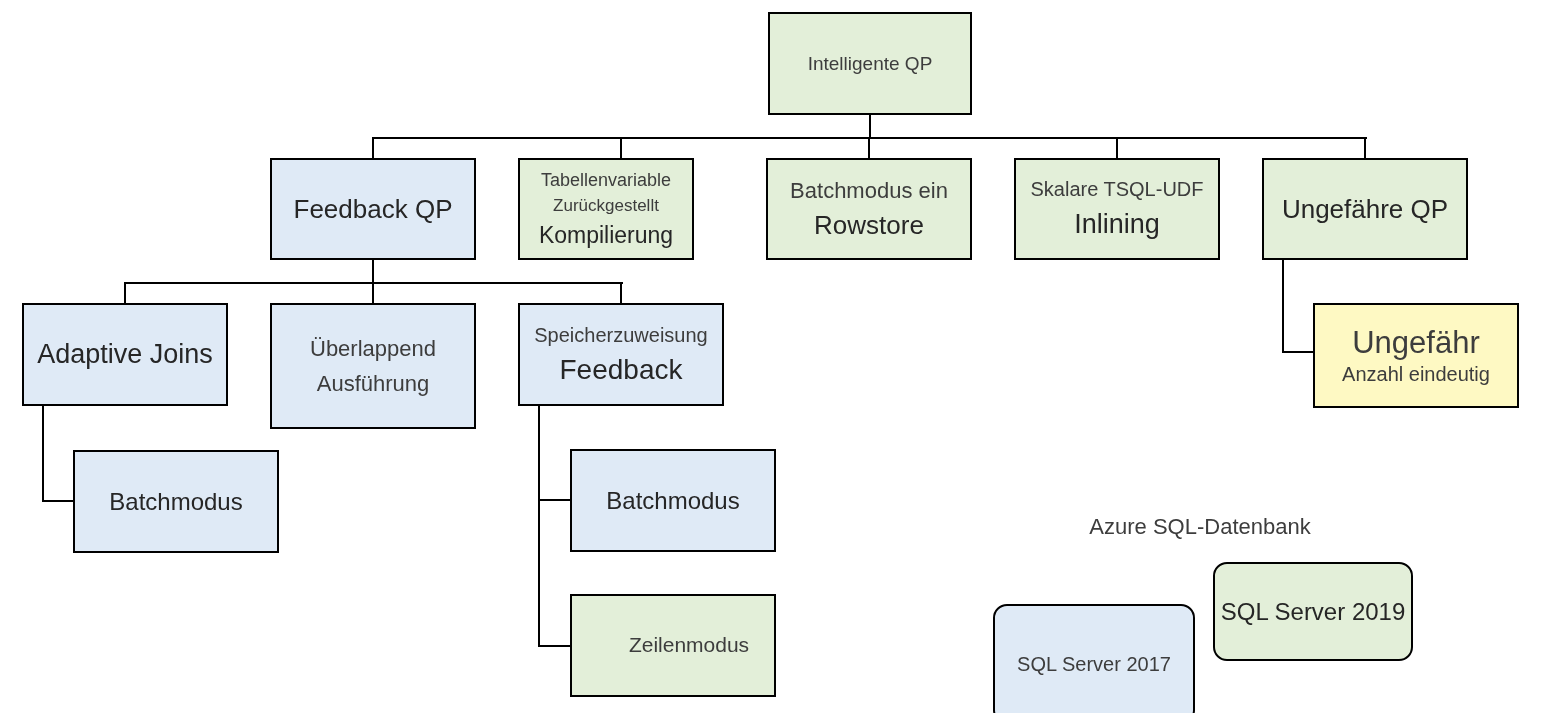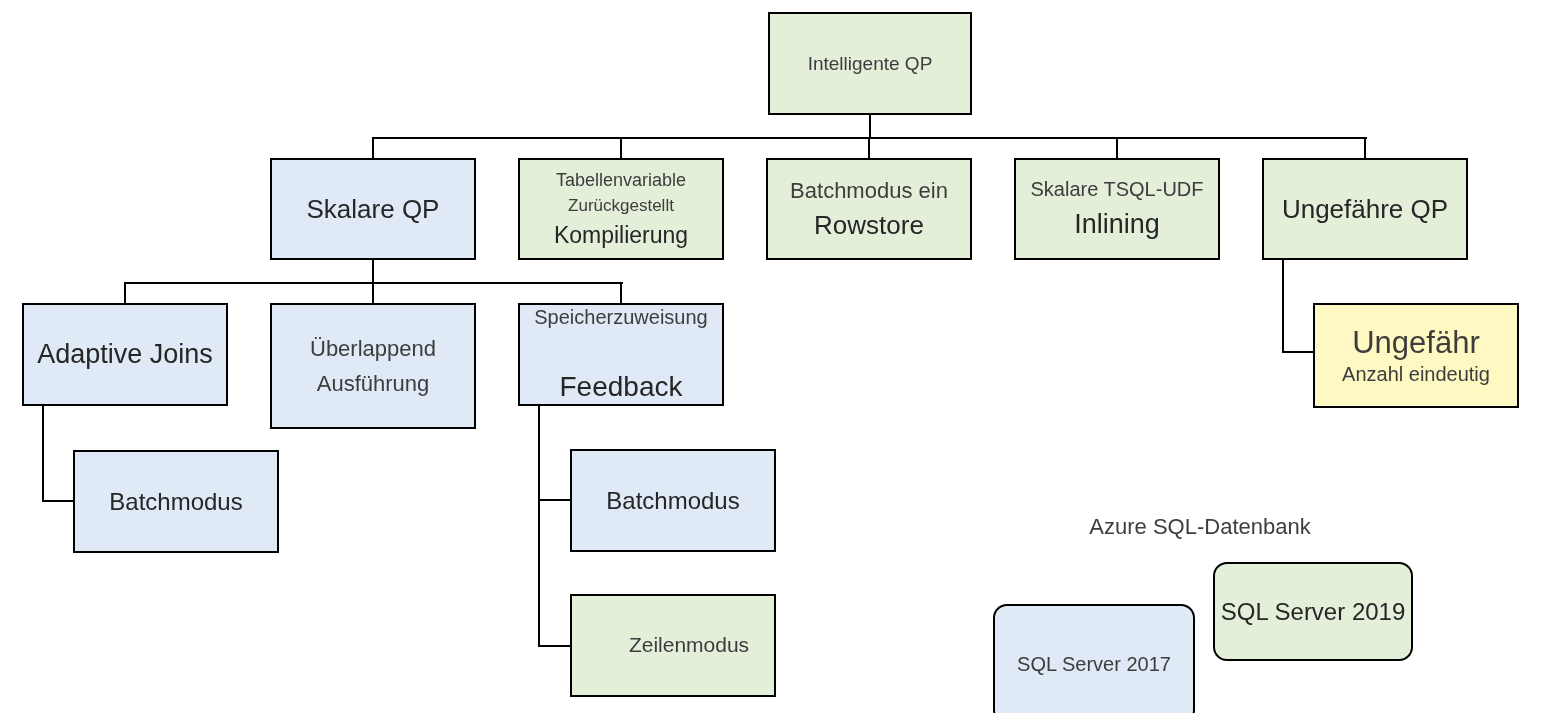--- a/index.html
+++ b/index.html
@@ -37,27 +37,27 @@
   .sz27    { font-size: 27px; color: #262626; }
   .sz28    { font-size: 28px; color: #262626; }
   .sz31    { font-size: 31px; color: #3d3d3d; }
   .gap4    { margin-top: 4px; }
   .gap6    { margin-top: 6px; }
   .gap8    { margin-top: 8px; }
 
   
   #n-intelligente-qp     { left: 768px;  top: 12px;  width: 204px; height: 103px; }
   #n-adaptive-qp         { left: 270px;  top: 158px; width: 206px; height: 102px; }
-  #n-tabellenvariable    { left: 518px;  top: 158px; width: 206px; height: 102px; }
+  #n-tabellenvariable    { left: 518px;  top: 158px; width: 176px; height: 102px; }
   #n-batchmodus-rowstore { left: 766px;  top: 158px; width: 206px; height: 102px; }
   #n-skalare-udf         { left: 1014px; top: 158px; width: 206px; height: 102px; }
   #n-ungefaehre-qp       { left: 1262px; top: 158px; width: 206px; height: 102px; }
   #n-adaptive-joins      { left: 22px;   top: 303px; width: 206px; height: 103px; }
   #n-ueberlappend        { left: 270px;  top: 303px; width: 206px; height: 126px; }
-  #n-speicherzuweisung   { left: 518px;  top: 303px; width: 206px; height: 103px; justify-content: space-between; }
+  #n-speicherzuweisung   { left: 518px;  top: 303px; width: 206px; height: 103px; }
   #n-ungefaehr-anzahl    { left: 1313px; top: 303px; width: 206px; height: 105px; }
   #n-batchmodus-joins    { left: 73px;   top: 450px; width: 206px; height: 103px; }
   #n-batchmodus-feedback { left: 570px;  top: 449px; width: 206px; height: 103px; }
   #n-zeilenmodus         { left: 570px;  top: 594px; width: 206px; height: 103px; }
 
   
   #legend-title { position: absolute; left: 1000px; top: 514px; width: 400px;
                   text-align: center; font-size: 22px; color: #3d3d3d; }
   #l-sql2017 { left: 993px;  top: 562px; width: 202px; height: 120px; margin-top: 42px; }
   #l-sql2019 { left: 1213px; top: 562px; width: 200px; height: 99px; }
@@ -107,21 +107,21 @@
   <div class="line" id="c-joins-h"></div>
   <div class="line" id="c-feedback-v"></div>
   <div class="line" id="c-feedback-h1"></div>
   <div class="line" id="c-feedback-h2"></div>
 
   <div class="node" id="n-intelligente-qp" style="background: rgb(227, 239, 217);">
     <span class="ln sz19">Intelligente QP</span>
   </div>
 
   <div class="node" id="n-adaptive-qp" style="background: rgb(223, 234, 246);">
-    <span class="ln sz26">Skalare QP</span>
+    <span class="ln sz26">Feedback QP</span>
   </div>
 
   <div class="node" id="n-tabellenvariable" style="background: rgb(227, 239, 217);">
     <span class="ln sz18">Tabellenvariable</span>
     <span class="ln sz17 gap4">Zurückgestellt</span>
     <span class="ln sz23 gap4">Kompilierung</span>
   </div>
 
   <div class="node" id="n-skalare-udf" style="background: rgb(227, 239, 217);">
     <span class="ln sz20">Skalare TSQL-UDF</span>

